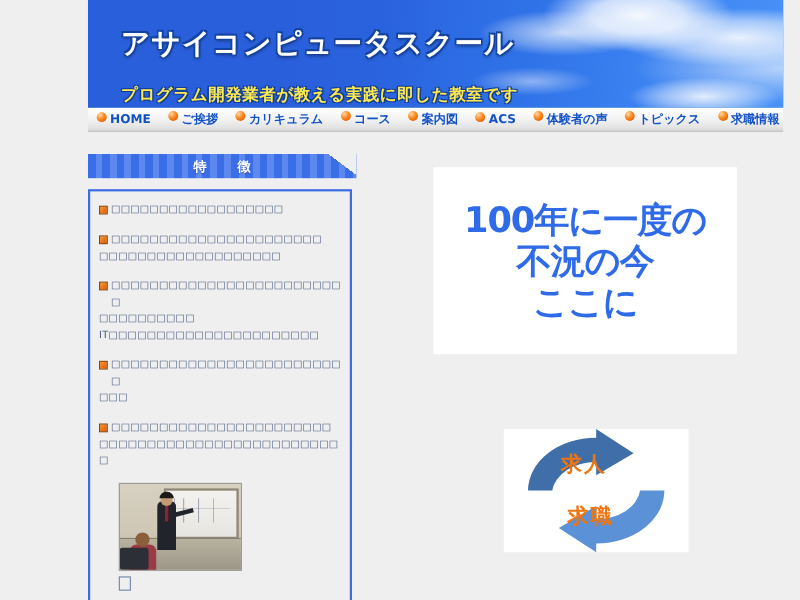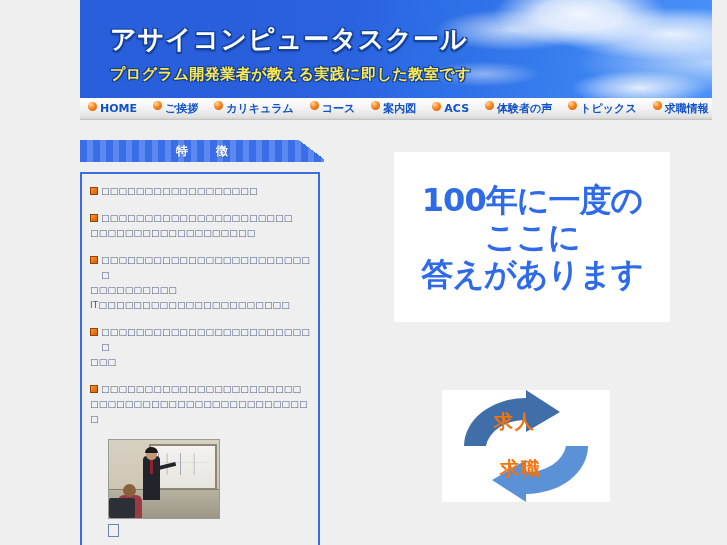--- a/index.html
+++ b/index.html
@@ -61,21 +61,21 @@
     font-weight: bold;
     color: #ffffff;
     letter-spacing: 1px;
     text-shadow:
       -1.5px -1.5px 0 #13439f, 1.5px -1.5px 0 #13439f,
       -1.5px  1.5px 0 #13439f, 1.5px  1.5px 0 #13439f,
        0 2px 3px rgba(0,0,0,.45);
     font-family: "DejaVu Sans", sans-serif;
   }
   #site-tagline {
-    margin-top: 8px;
+    margin-top: 20px;
     font-size: 15px;
     font-weight: bold;
     color: #ffe94d;
     letter-spacing: .5px;
     text-shadow:
       -1.2px -1.2px 0 #123f96, 1.2px -1.2px 0 #123f96,
       -1.2px  1.2px 0 #123f96, 1.2px  1.2px 0 #123f96;
     font-family: "DejaVu Sans", sans-serif;
   }
 
@@ -320,21 +320,21 @@
     line-height: 37px;
     font-weight: bold;
     color: #2f6ae8;
     font-family: "DejaVu Sans", sans-serif;
     white-space: nowrap;
     letter-spacing: -1px;
   }
 
   #cycle-graphic {
     position: absolute;
-    left: 62px;
+    left: 78px;
     top: 270px;
     width: 168px;
     height: 112px;
     background: #ffffff;
   }
   #cycle-graphic svg { display: block; }
   .cycle-label {
     position: absolute;
     font-size: 19px;
     font-weight: bold;
@@ -466,22 +466,22 @@
         </div>
         <div class="photo-caption-tofu"></div>
 
       </div>
     </div>
 
     <div id="right-col">
 
       <div id="promo-banner">
         <div class="promo-line">100年に一度の</div>
+        <div class="promo-line">不況の今</div>
         <div class="promo-line">ここに</div>
-        <div class="promo-line">答えがあります</div>
       </div>
 
       <div id="cycle-graphic">
         <svg width="168" height="112" viewBox="0 0 168 112">
           <path d="M22 56 A62 48 0 0 1 84 8 L84 0 L118 22 L84 42 L84 30 A40 30 0 0 0 44 56 Z" fill="#3f6ea8"></path>
           <path d="M146 56 A62 48 0 0 1 84 104 L84 112 L50 90 L84 70 L84 82 A40 30 0 0 0 124 56 Z" fill="#5b91d6"></path>
         </svg>
         <span class="cycle-label" id="cycle-label-top">求人</span>
         <span class="cycle-label" id="cycle-label-bottom">求職</span>
       </div>

